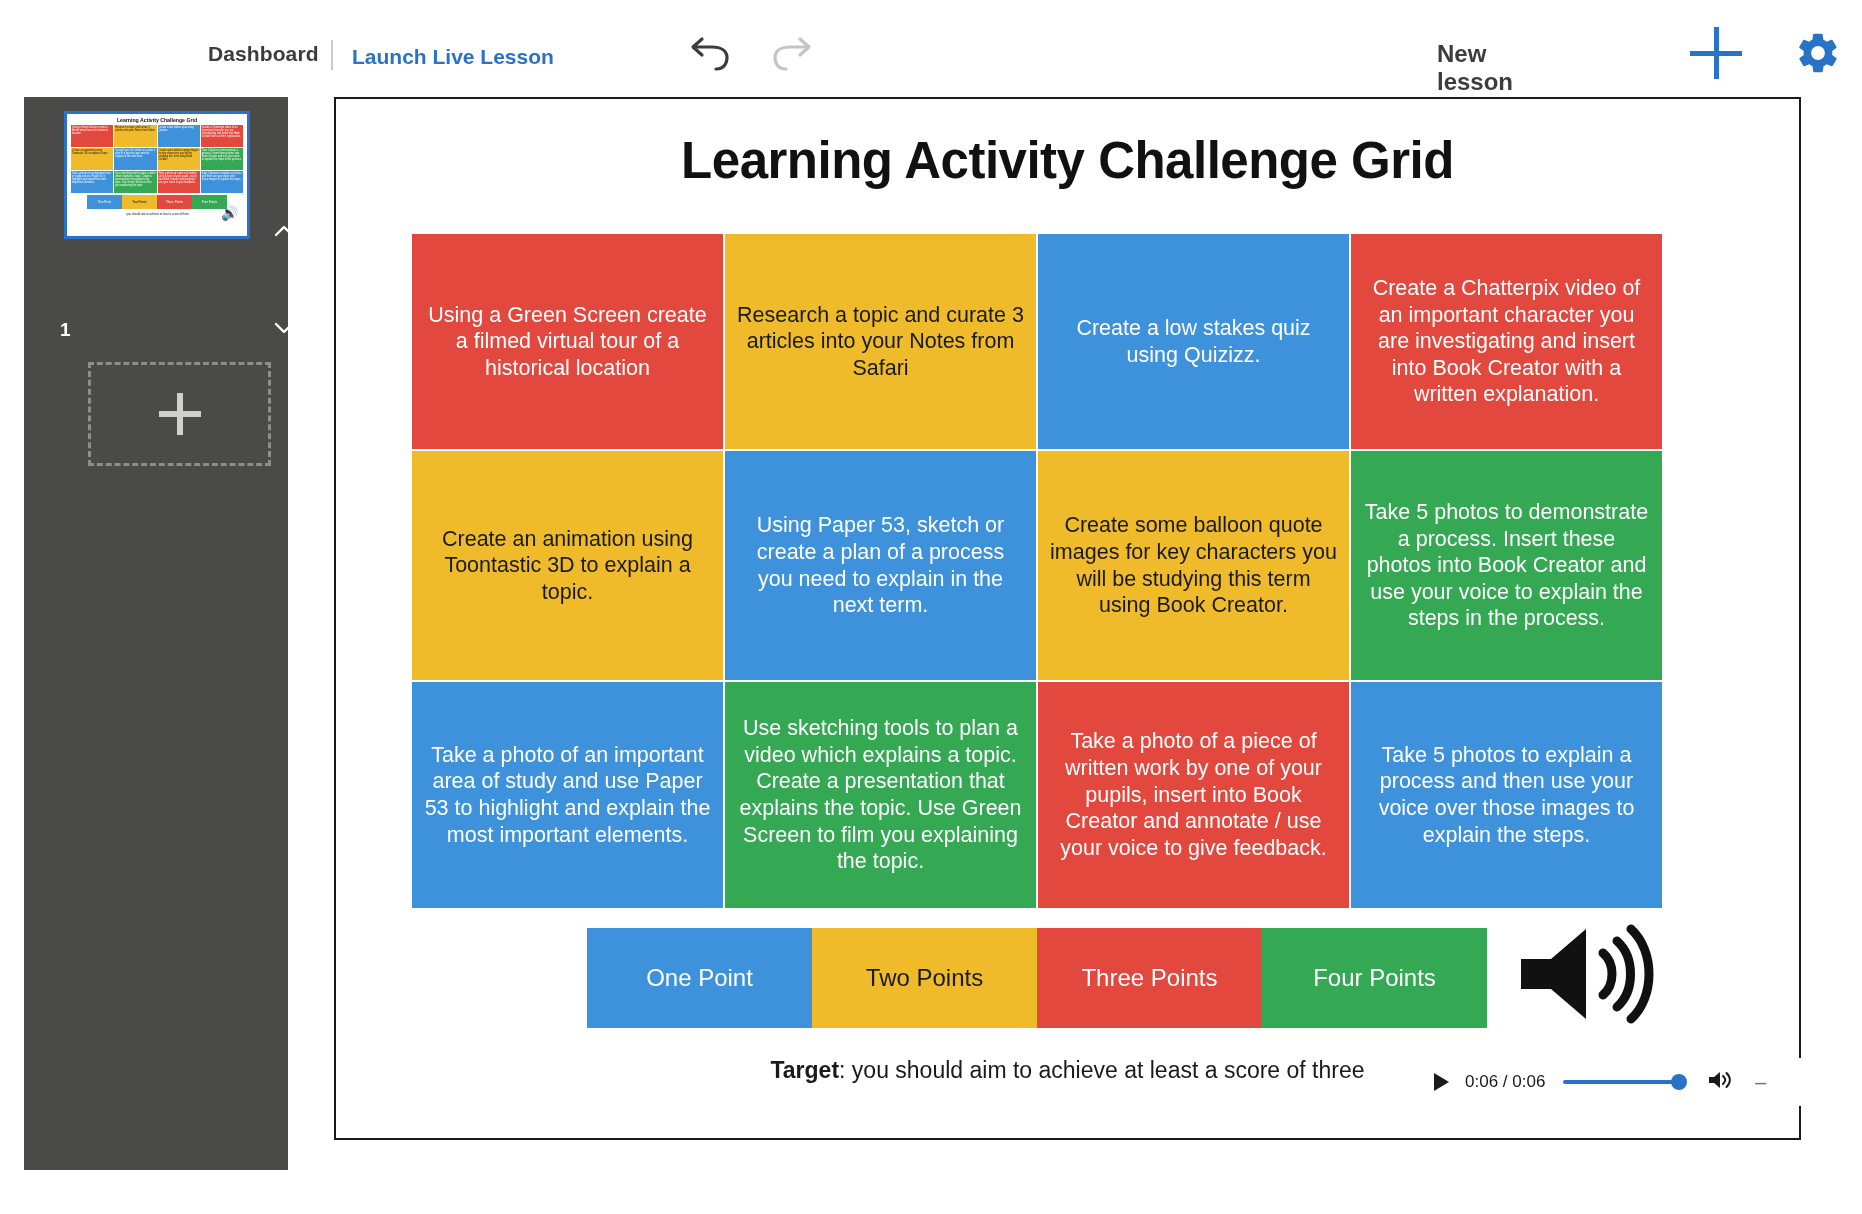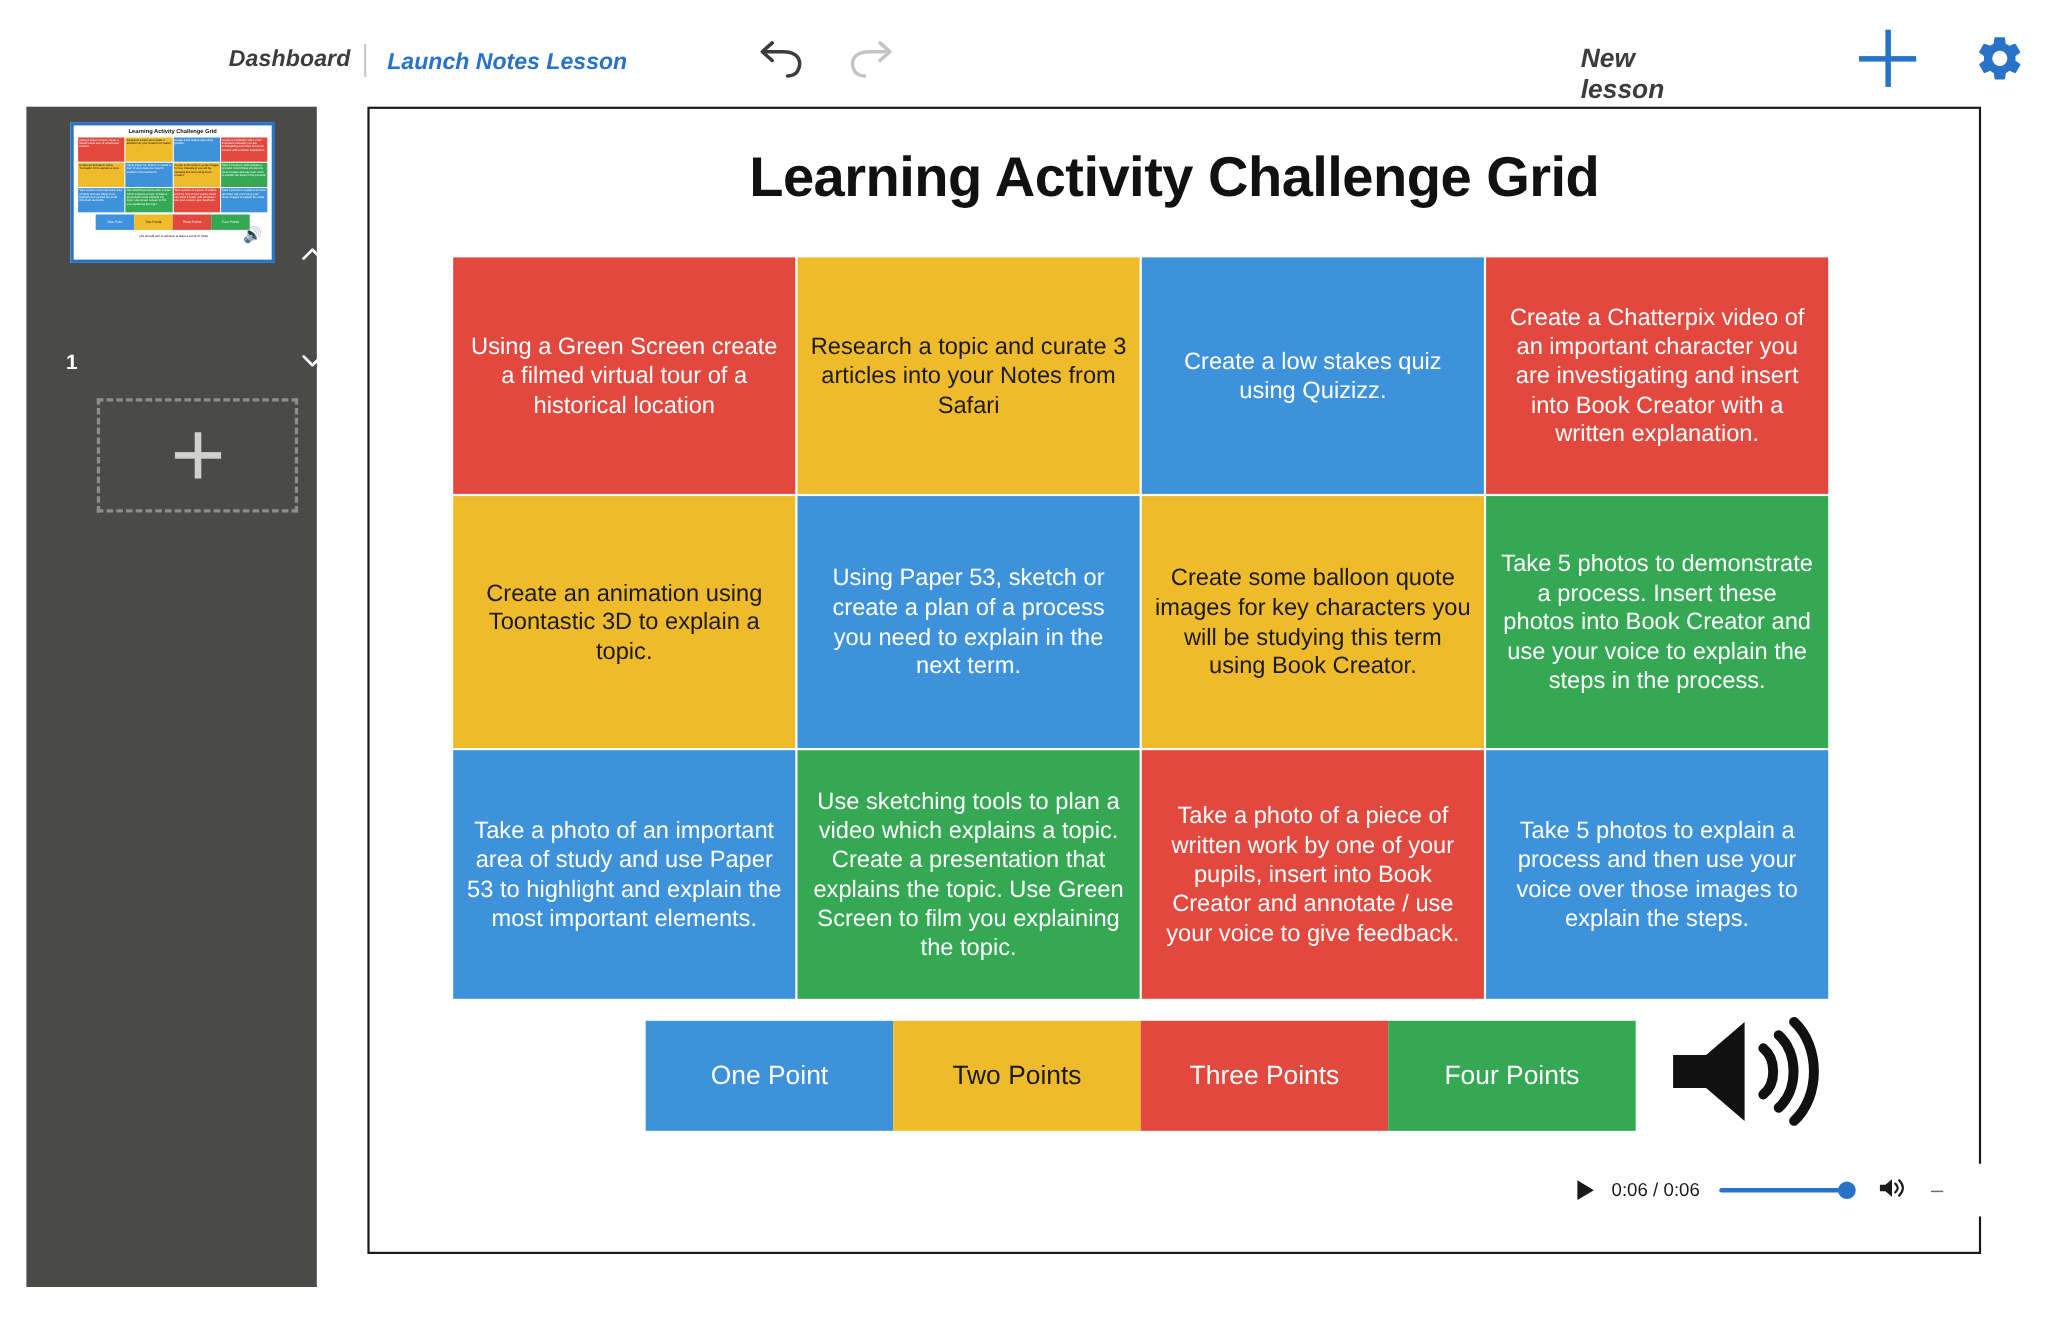--- a/index.html
+++ b/index.html
@@ -15,21 +15,20 @@
 
   
   .topbar {
     position: absolute;
     left: 0; top: 0;
     width: 1552px;
     height: 84px;
     background: #ffffff;
     display: flex;
     align-items: center;
-    font-style: italic;
   }
   .dashboard-link {
     position: absolute;
     left: 208px;
     top: 42px;
     font-size: 21px;
     font-weight: bold;
     color: #3c3c3c;
     letter-spacing: .1px;
   }
@@ -316,21 +315,21 @@
     color: #6d6d6d;
     font-size: 20px;
   }
 </style>
 </head>
 <body>
 
 <div class="topbar">
   <div class="dashboard-link">Dashboard</div>
   <div class="top-divider"></div>
-  <div class="launch-link">Launch Notes Lesson</div>
+  <div class="launch-link">Launch Live Lesson</div>
 
   <div class="undo-btn">
     <svg width="46" height="42" viewBox="0 0 46 42">
       <path d="M30 33 C39 33 41 26 41 22 C41 15 35 11 26 11 L8 11" fill="none" stroke="#3c3c3c" stroke-width="3.2" stroke-linecap="round"></path>
       <path d="M16 3 L7 11 L16 19" fill="none" stroke="#3c3c3c" stroke-width="3.2" stroke-linecap="round" stroke-linejoin="round"></path>
     </svg>
   </div>
   <div class="redo-btn">
     <svg width="46" height="42" viewBox="0 0 46 42">
       <path d="M16 33 C7 33 5 26 5 22 C5 15 11 11 20 11 L38 11" fill="none" stroke="#c4c4c4" stroke-width="3.2" stroke-linecap="round"></path>
@@ -425,20 +424,23 @@
 
   <div class="speaker-icon">
     <svg width="150" height="110" viewBox="0 0 150 110">
       <path d="M10 40 L40 40 L75 10 L75 100 L40 70 L10 70 Z" fill="#111111"></path>
       <path d="M92 34 C104 44 104 66 92 76" fill="none" stroke="#111111" stroke-width="9" stroke-linecap="round"></path>
       <path d="M106 22 C124 38 124 72 106 88" fill="none" stroke="#111111" stroke-width="9" stroke-linecap="round"></path>
       <path d="M120 10 C144 32 144 78 120 100" fill="none" stroke="#111111" stroke-width="9" stroke-linecap="round"></path>
     </svg>
   </div>
 
+  <div class="target-line">
+    <b>Target</b><span>: you should aim to achieve at least a score of three</span>
+  </div>
 </div>
 
 <div class="videobar">
   <div class="vb-play"></div>
   <div class="vb-time">0:06 / 0:06</div>
   <div class="vb-track">
     <div class="vb-knob"></div>
   </div>
   <div class="vb-vol">
     <svg width="26" height="22" viewBox="0 0 26 22">

